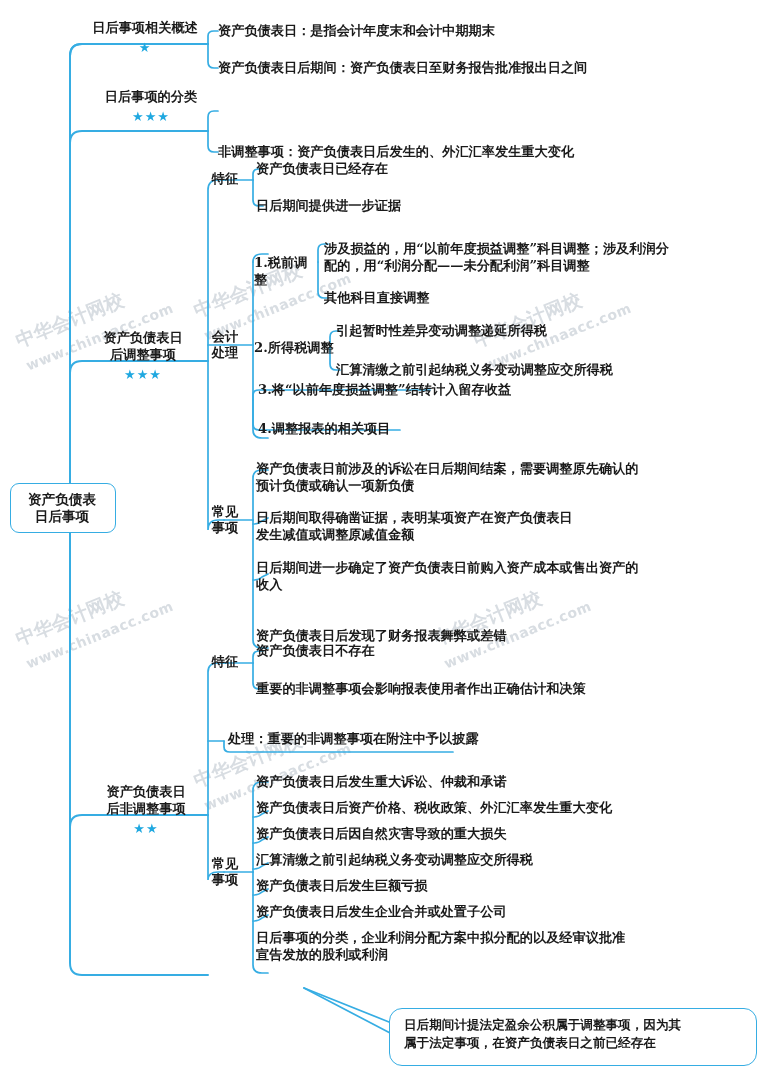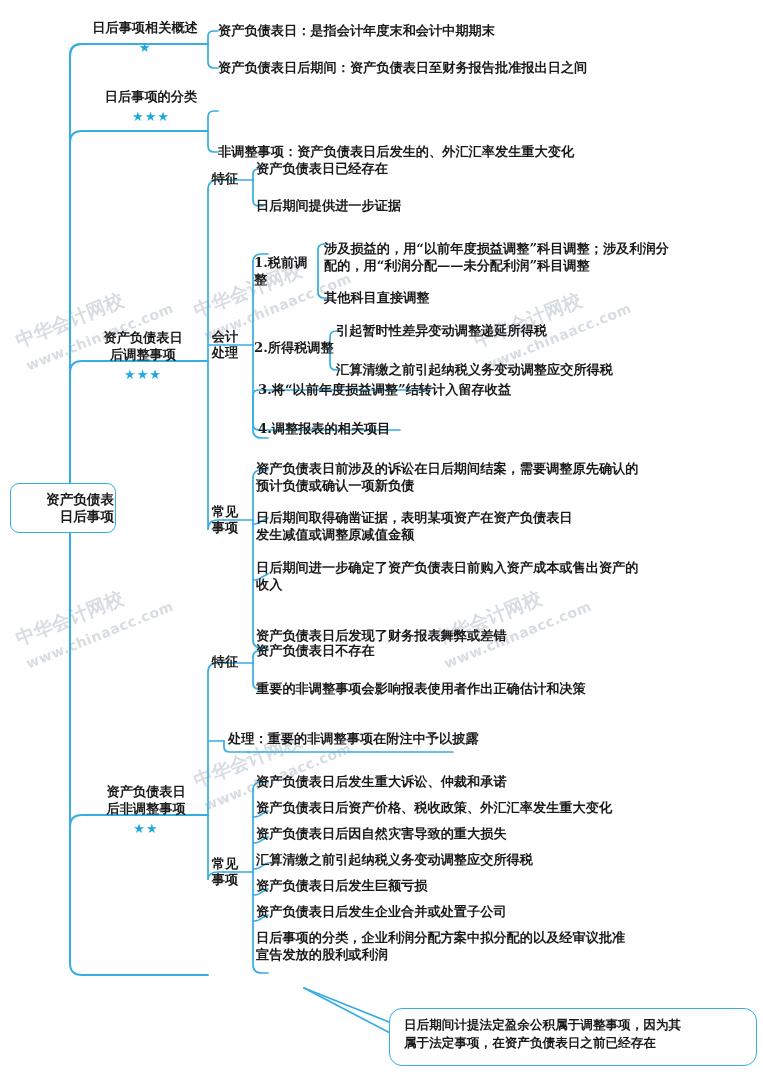--- a/index.html
+++ b/index.html
@@ -32,21 +32,21 @@
     position: absolute;
     color: #1a1a1a;
     font-weight: bold;
     line-height: 1.28;
     z-index: 3;
     white-space: pre-line;
   }
   
   .t-leaf   { font-size: 13.2px; }
   .t-branch { font-size: 13.2px; text-align: center; }
-  .t-root   { font-size: 13.6px; text-align: right; }
+  .t-root   { font-size: 13.6px; text-align: center; }
   .t-lbl    { font-size: 13.2px; text-align: center; }
   .t-call   { font-size: 12.6px; }
 
   .rootbox {
     position: absolute;
     left: 10px; top: 483px;
     width: 104px; height: 48px;
     border: 1.6px solid #36ade3;
     border-radius: 9px;
     background: #ffffff;

